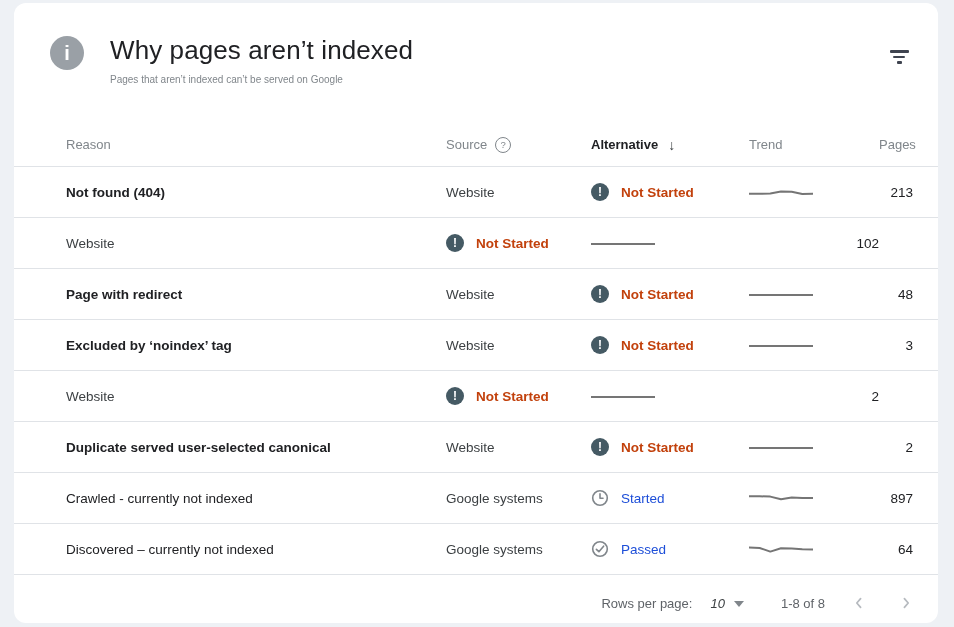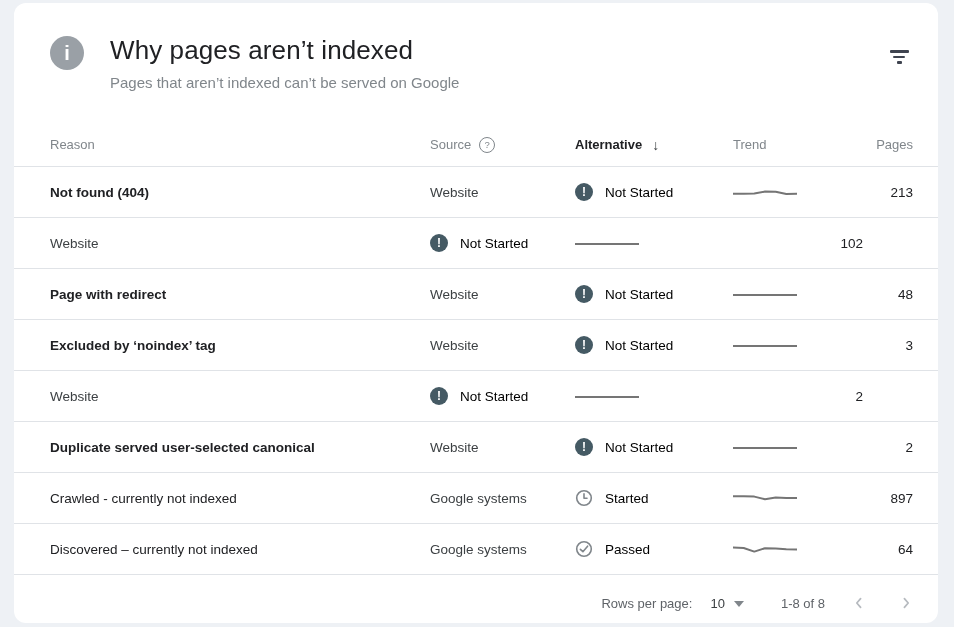--- a/index.html
+++ b/index.html
@@ -18,38 +18,38 @@
   
   .card-header { position:relative; height:120px; }
   .info-circle {
     position:absolute; left:36px; top:33px; width:34px; height:34px;
     border-radius:50%; background:#9aa0a6; color:#ffffff;
     display:flex; align-items:center; justify-content:center;
     font-size:20px; font-weight:bold; line-height:1;
   }
   .titles { position:absolute; left:96px; top:32px; }
   .title { font-size:26px; color:#202124; letter-spacing:0.1px; }
-  .subtitle { margin-top:8px; font-size:15px; color:#80868b; }
+  .subtitle { margin-top:8px; font-size:10px; color:#80868b; }
   .filter-btn {
     position:absolute; right:24px; top:40px; width:30px; height:28px;
     background:none; border:none; padding:0; cursor:pointer;
     display:flex; align-items:center; justify-content:center;
   }
   .filter-icon { display:flex; flex-direction:column; align-items:center; gap:3px; }
   .filter-icon i { display:block; height:2.5px; border-radius:1px; background:#3f4450; }
   .filter-icon .b1 { width:19px; }
   .filter-icon .b2 { width:12px; }
   .filter-icon .b3 { width:5px; }
 
   
   .thead, .trow {
     display:grid;
     grid-template-columns:380px 145px 158px 130px 1fr;
     align-items:center;
-    padding:0 25px 0 36px;
+    padding:0 25px 0 52px;
   }
   .thead {
     height:43px; border-bottom:1px solid #e0e3e7;
     font-size:13px; color:#80868b;
   }
   .thead .hcell { display:flex; align-items:center; }
   .thead .validation-h { color:#202124; font-weight:bold; }
   .sort-arrow { margin-left:10px; font-size:14px; color:#3c4043; font-weight:normal; }
   .help {
     margin-left:8px; width:14px; height:14px; border-radius:50%;
@@ -65,32 +65,32 @@
   .reason-cell { color:#202124; padding-right:10px; }
   .trow.emph .reason-cell { font-weight:bold; }
   .source-cell { color:#3c4043; }
   .validation-cell { display:flex; align-items:center; gap:12px; }
   .vicon-ns {
     width:18px; height:18px; border-radius:50%; background:#455a64;
     color:#fff; font-weight:bold; font-size:12px; line-height:1;
     display:flex; align-items:center; justify-content:center; flex:0 0 auto;
   }
   .vicon-svg { width:18px; height:18px; flex:0 0 auto; display:block; }
-  .vtext { color:#000000; }
-  .trow.emph .vtext { color:#000000; font-weight:normal;text-align:right; }
+  .vtext { color:#1d4ed8; }
+  .trow.emph .vtext { color:#c2410c; font-weight:bold;text-align:right; }
   .trend-cell { display:flex; align-items:center; }
   .pages-cell { text-align:right; color:#202124; }
 
   
   .tfoot {
     height:56px; display:flex; align-items:center; justify-content:flex-end;
     padding-right:24px; font-size:13px; color:#5f6368;
   }
   .rpp-label { margin-right:18px; }
-  .rpp-select { display:inline-flex; align-items:center; cursor:pointer; margin-right:37px; }
+  .rpp-select { display:inline-flex; align-items:center; cursor:pointer; margin-right:37px;font-style:italic; }
   .rpp-value { color:#3c4043; margin-right:9px; }
   .caret {
     width:0; height:0; margin-top:2px;
     border-left:5px solid transparent; border-right:5px solid transparent;
     border-top:6px solid #80868b;
   }
   .range { margin-right:26px; }
   .chev { background:none; border:none; padding:0; width:16px; height:16px; cursor:default; display:flex; align-items:center; justify-content:center; }
   .chev.prev { margin-right:31px; }
 </style>

